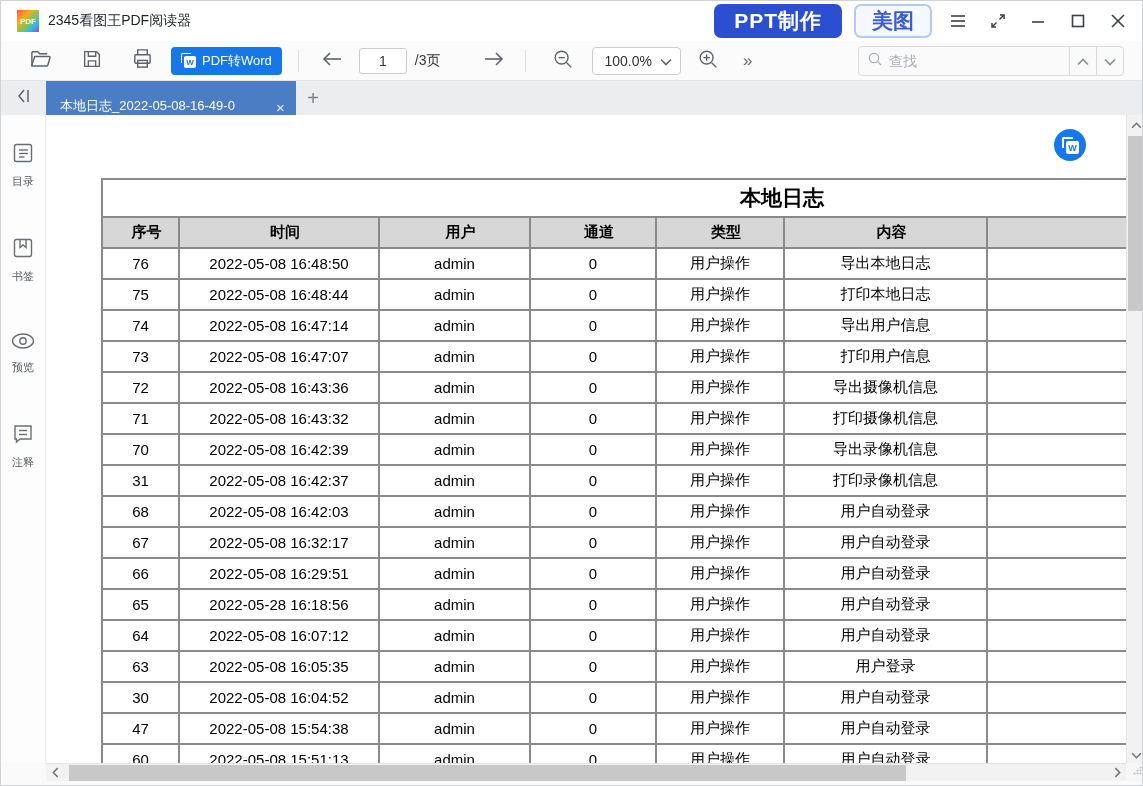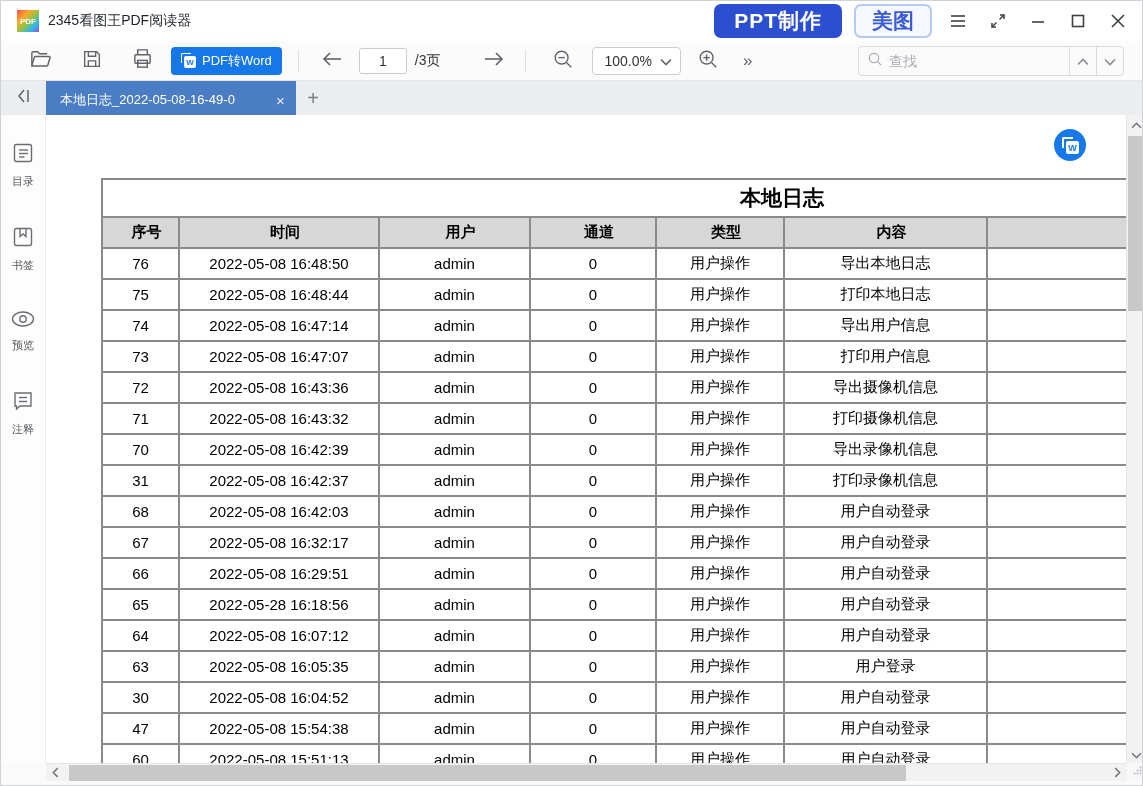--- a/index.html
+++ b/index.html
@@ -32,27 +32,27 @@
   .more-btn { font-size:17px; color:#5f6368; margin-left:22px; cursor:pointer; }
   .search-wrap { display:flex; align-items:center; height:30px; border:1px solid #d8dbe0; border-radius:4px; background:#fafafa; margin-left:auto; margin-right:4px; overflow:hidden; }
   .search-field { display:flex; align-items:center; width:210px; padding:0 8px; gap:6px; }
   .search-field input { border:none; outline:none; background:transparent; font-size:14px; color:#333; width:100%; }
   .search-field input::placeholder { color:#a9adb3; }
   .spin-btn { width:27px; height:30px; border-left:1px solid #d8dbe0; display:flex; align-items:center; justify-content:center; color:#8a8f96; cursor:pointer; }
 
   
   .tabbar { position:absolute; left:0; top:80px; width:100%; height:34px; background:#ebedef; display:flex; align-items:stretch; }
   .collapse-btn { width:45px; display:flex; align-items:center; justify-content:center; color:#5f6368; cursor:pointer; flex:0 0 auto; }
-  .tab { width:250px; background:#4a7dc3; color:#fff; display:flex; align-items:center; padding:4px 8px 0 14px; font-size:13px; cursor:pointer; flex:0 0 auto; }
+  .tab { width:250px; background:#4a7dc3; color:#fff; display:flex; align-items:flex-end; padding:4px 8px 0 14px; font-size:13px; cursor:pointer; flex:0 0 auto; }
   .tab-label { white-space:nowrap; overflow:hidden; width:214px; }
   .tab-close { font-size:15px; color:#e8eefc; margin-left:2px; cursor:pointer; line-height:1; }
   .newtab-btn { width:34px; display:flex; align-items:center; justify-content:center; color:#7a7f86; font-size:20px; cursor:pointer; }
 
   
-  .sidebar { position:absolute; left:0; top:114px; width:45px; height:648px; background:#fdfdfd; border-right:1px solid #ececec; display:flex; flex-direction:column; align-items:center; padding-top:26px; gap:36px; }
+  .sidebar { position:absolute; left:0; top:114px; width:45px; height:648px; background:#fdfdfd; border-right:1px solid #ececec; display:flex; flex-direction:column; align-items:center; padding-top:26px; gap:47px; }
   .side-item { display:flex; flex-direction:column; align-items:center; gap:5px; cursor:pointer; color:#6a6e73; }
   .side-item .lbl { font-size:11px; color:#55585c; }
 
   
   .docview { position:absolute; left:45px; top:114px; width:1080px; height:648px; background:#fff; overflow:hidden; }
   .page { position:absolute; left:55px; top:63px; width:1360px; }
   table.log { border-collapse:collapse; table-layout:fixed; width:1360px; }
   table.log th, table.log td { border:2px solid #8a8a8a; text-align:center; vertical-align:middle; color:#000; overflow:hidden; white-space:nowrap; }
   tr.title-row th { height:38px; font-size:21px; font-weight:bold; background:#fff; }
   tr.head-row th { height:31px; font-size:15px; font-weight:bold; background:#d7d7d7;padding-left:12px; }

